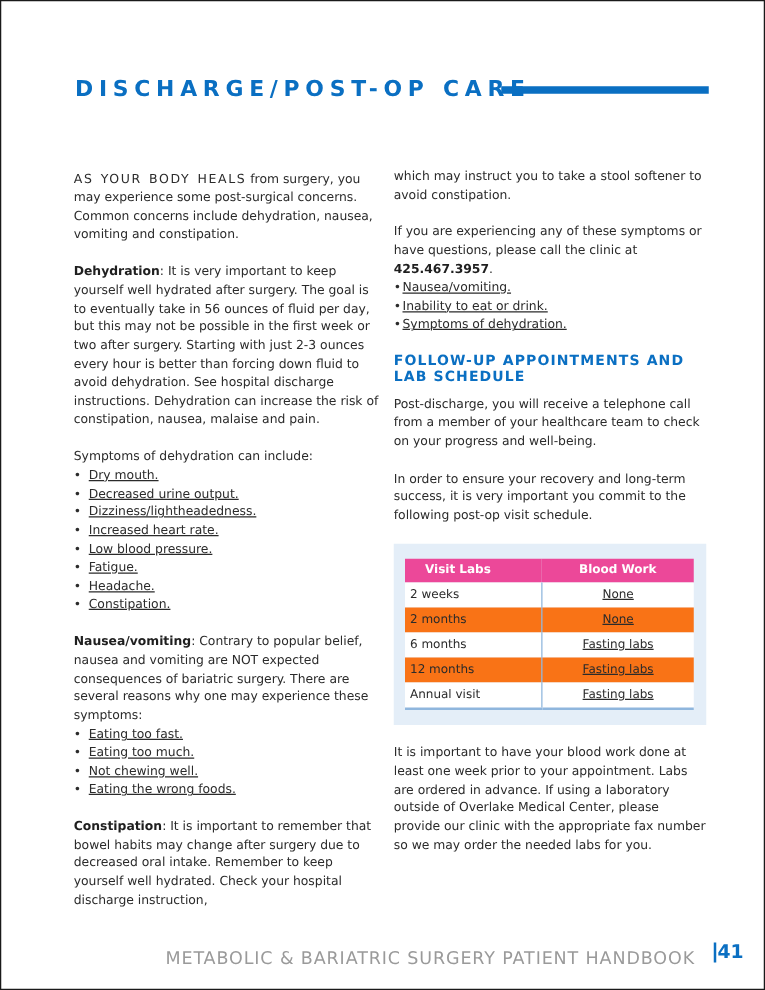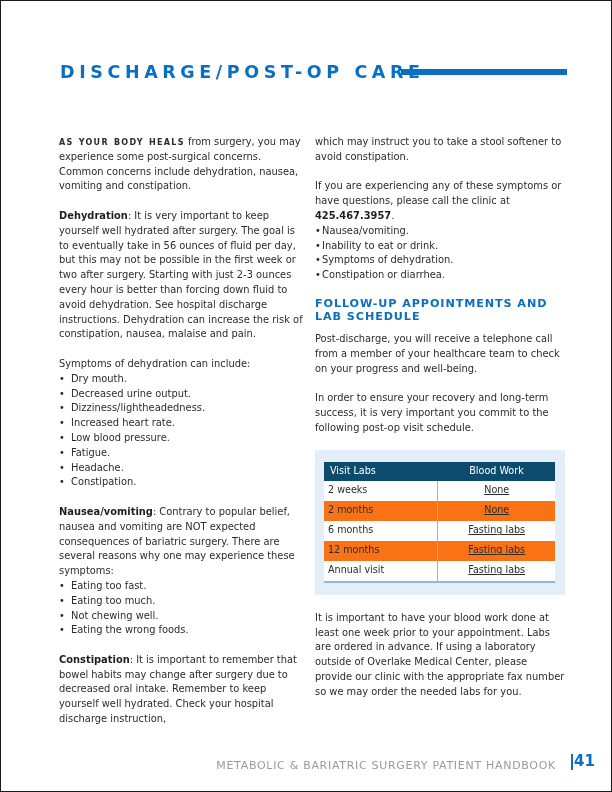--- a/index.html
+++ b/index.html
@@ -10,40 +10,40 @@
   .page-title { position: absolute; left: 60px; top: 62px; margin: 0;
                 font-family: "DejaVu Sans", sans-serif; font-weight: bold;
                 font-size: 17.5px; letter-spacing: 4.6px; color: #0a6fc2; white-space: nowrap; }
   .title-rule { position: absolute; left: 401px; top: 69px; width: 166px; height: 6px; background: #0a6fc2; }
 
   .col { position: absolute; top: 135px; font-size: 9.9px; line-height: 14.8px; }
   .col-left { left: 59px; width: 245px; }
   .col-right { left: 315px; width: 250px; }
   p { margin: 0; }
   .gap { height: 14.8px; }
-  .lead { font-variant: small-caps; font-weight: bold; letter-spacing: 1.3px; font-size: 11px; text-transform: lowercase; }
+  .lead { font-variant: small-caps; font-weight: normal; letter-spacing: 1.3px; font-size: 14px; text-transform: lowercase; }
   b.term { font-weight: bold; color: #1f1f1f; }
-  ul.bul { list-style: none; margin: 0; padding: 0; }
+  ul.bul { list-style: none; margin: 0; padding: 0; text-decoration: underline; }
   ul.bul li { position: relative; padding-left: 12px; }
   ul.bul li::before { content: "\2022"; position: absolute; left: 0; top: 0; }
   ul.tight li { padding-left: 7px; }
   .phone { font-weight: bold; color: #1f1f1f; margin-top: 44px; }
   .section-h { font-weight: bold; color: #0a6fc2; font-size: 11.2px; line-height: 13px; letter-spacing: 0.9px; margin-top: 4px; }
 
   .table-box { background: #e4eef8; padding: 12px 10px 12px 9px; margin-top: 14px; }
   table.sched { border-collapse: collapse; width: 100%; font-size: 9.6px; }
-  table.sched th { background: #0c4a6e; color: #ffffff; font-weight: normal; text-align: left; padding: 2px 6px; height: 15px; }
+  table.sched th { background: #ec4899; color: #ffffff; font-weight: bold; text-align: left; padding: 2px 16px; height: 15px; }
   table.sched th.c2 { text-align: center; }
   table.sched td { padding: 2px 4px; height: 16px; }
   table.sched td.c2 { text-align: center; border-left: 1px solid #8fb6dd; text-decoration: underline; }
   table.sched tr.odd td { background: #ffffff; }
   table.sched tr.even td { background: #f97316; }
   table.sched tr.last td { border-bottom: 2px solid #8fb6dd; }
 
-  .footer { position: absolute; right: 56px; top: 759px; font-size: 11px; letter-spacing: 0.7px; color: #9a9a9a; white-space: nowrap; }
+  .footer { position: absolute; right: 56px; top: 759px; font-size: 14px; letter-spacing: 0.7px; color: #9a9a9a; white-space: nowrap; }
   .page-num { position: absolute; left: 574px; top: 752px; font-size: 15px; font-weight: bold; color: #0a6fc2; text-align: right; }
   .page-bar { position: absolute; left: 571px; top: 754px; width: 1.5px; height: 16px; background: #0a6fc2; }
 </style>
 </head>
 <body>
 
 <div class="frame"></div>
 
 <h1 class="page-title">DISCHARGE/POST-OP CARE</h1>
 <div class="title-rule"></div>
@@ -77,21 +77,20 @@
 </div>
 
 <div class="col col-right">
   <p>which may instruct you to take a stool softener to avoid constipation.</p>
   <div class="gap"></div>
   <p><span>If you are experiencing any of these symptoms or have questions, please call the clinic at </span><span class="phone">425.467.3957</span><span>.</span></p>
   <ul class="bul tight">
     <li>Nausea/vomiting.</li>
     <li>Inability to eat or drink.</li>
     <li>Symptoms of dehydration.</li>
-    <li>Constipation or diarrhea.</li>
   </ul>
   <div class="gap" style="height:10px"></div>
   <h2 class="section-h">FOLLOW-UP APPOINTMENTS AND LAB SCHEDULE</h2>
   <p>Post-discharge, you will receive a telephone call from a member of your healthcare team to check on your progress and well-being.</p>
   <div class="gap"></div>
   <p>In order to ensure your recovery and long-term success, it is very important you commit to the following post-op visit schedule.</p>
 
   <div class="table-box">
     <table class="sched">
       <thead>

